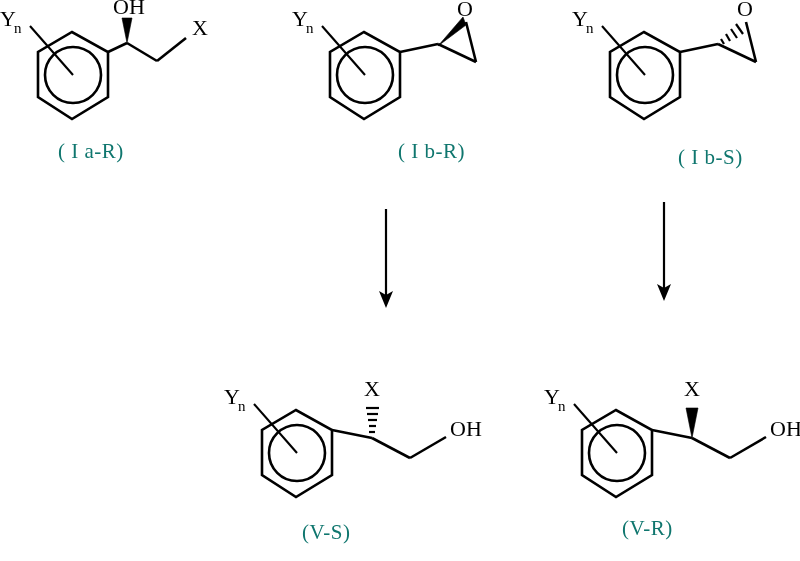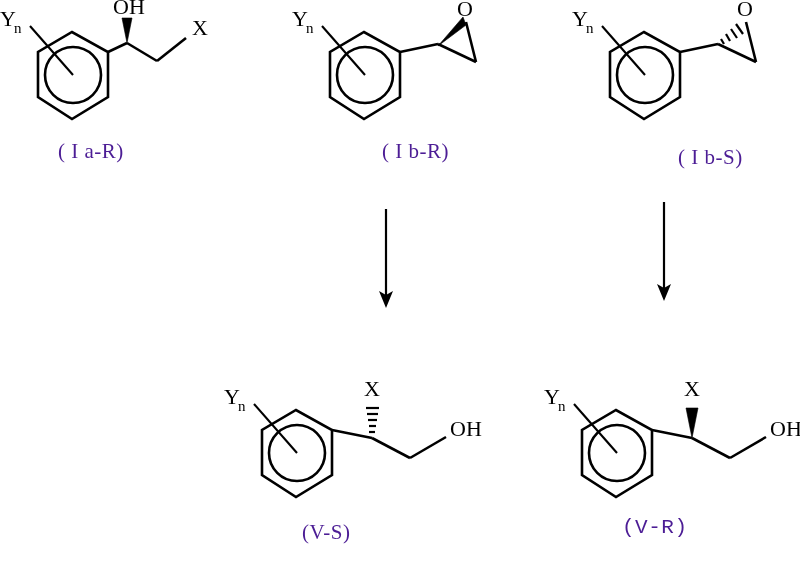--- a/index.html
+++ b/index.html
@@ -24,21 +24,21 @@
   }
   .struct {
     position: absolute;
   }
   .caption {
     position: absolute;
     font-family: "Liberation Serif", serif;
     font-size: 21px;
     letter-spacing: 0.5px;
     white-space: pre;
-    color: #4c1d95;
+    color: #0f766e;
   }
   .atom-label {
     font-family: "Liberation Serif", serif;
     font-size: 22px;
     fill: #000;
   }
   .atom-label-sub {
     font-family: "Liberation Serif", serif;
     font-size: 15px;
     fill: #000;
@@ -118,21 +118,21 @@
 
       <line class="bond" x1="100" y1="52" x2="138" y2="44"></line>
 
       <line class="bond" x1="138" y1="44" x2="176" y2="62"></line>
       <line class="bond" x1="176" y1="62" x2="166" y2="22"></line>
 
       <polygon class="wedge-solid" points="138,46 163,17 166,25"></polygon>
       <text class="atom-label" x="157" y="16">O</text>
     </svg>
   </div>
-  <div class="caption" style="left:382px; top:139px;">( I b-R)</div>
+  <div class="caption" style="left:398px; top:139px;">( I b-R)</div>
 
   <div class="struct" style="left:580px; top:0px;">
     <svg width="240" height="140" viewBox="0 0 240 140">
       <g>
         <path class="bond" d="M 30 52 L 30 97 L 64 119 L 100 97 L 100 52 L 64 32 Z"></path>
         <circle class="ring-circle" cx="65" cy="75" r="28"></circle>
       </g>
       <line class="bond-thin" x1="22" y1="26" x2="65" y2="75"></line>
       <text class="atom-label" x="-8" y="26">Y</text>
       <text class="atom-label-sub" x="6" y="33">n</text>
@@ -203,15 +203,15 @@
       <text class="atom-label-sub" x="6" y="51">n</text>
       <line class="bond" x1="100" y1="70" x2="140" y2="78"></line>
       <line class="bond" x1="140" y1="78" x2="178" y2="98"></line>
       <line class="bond" x1="178" y1="98" x2="214" y2="77"></line>
 
       <polygon class="wedge-solid" points="140,78 134,48 146,48"></polygon>
       <text class="atom-label" x="132" y="36">X</text>
       <text class="atom-label" x="218" y="76">OH</text>
     </svg>
   </div>
-  <div class="caption" style="left:622px; top:516px;font-family:Liberation Mono, monospace;">(V-R)</div>
+  <div class="caption" style="left:622px; top:516px;">(V-R)</div>
 
 </div>
 
 </body></html>

